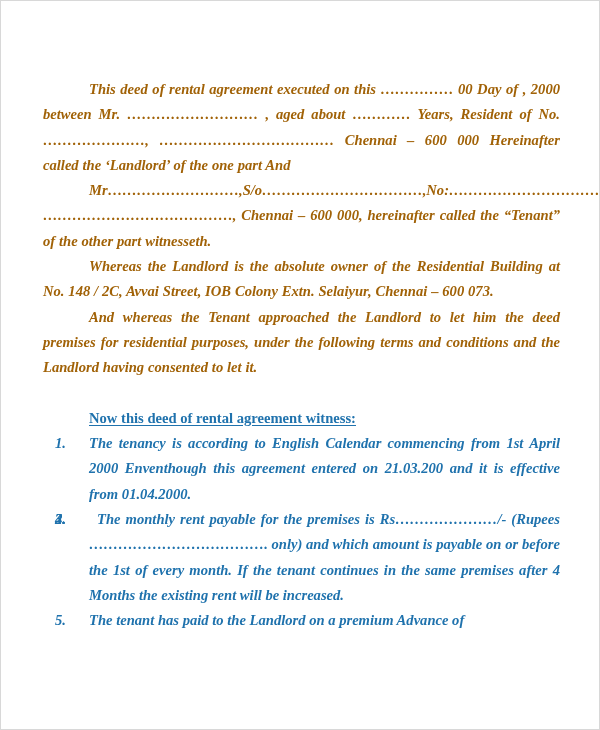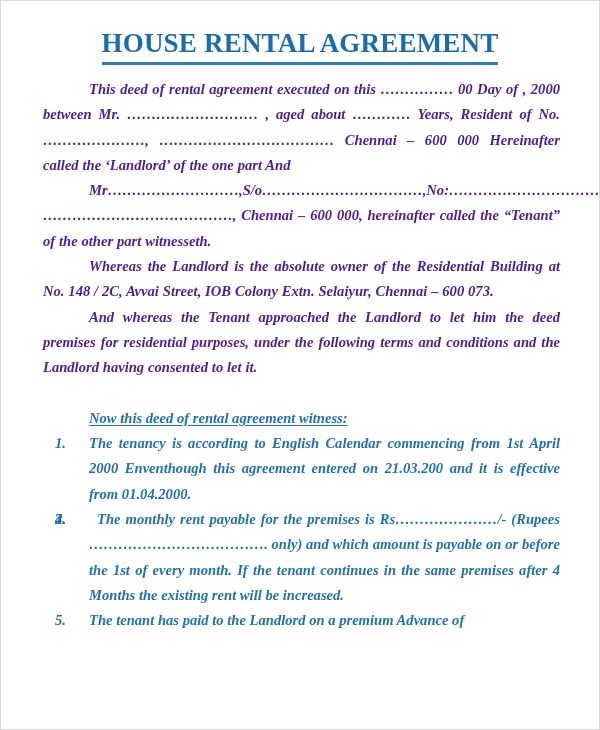--- a/index.html
+++ b/index.html
@@ -44,38 +44,37 @@
     left: 42px;
     top: 76px;
     width: 517px;
   }
   p.para {
     margin: 0;
     font-family: "Liberation Serif", "DejaVu Serif", serif;
     font-size: 14.6px;
     font-weight: bold;
     font-style: italic;
-    color: #4c1d95;
+    color: #a16207;
     text-align: justify;
     line-height: 25.3px;
     text-indent: 46px;
     word-spacing: 0.2px;
   }
   p.spacer-line {
     margin: 0;
     height: 25.3px;
     font-size: 14.6px;
     line-height: 25.3px;
   }
   .witness-head {
     margin: 0;
     font-family: "Liberation Serif", "DejaVu Serif", serif;
     font-size: 14.6px;
     font-weight: bold;
-    font-style: italic;
     color: #1f72ad;
     line-height: 25.3px;
     padding-left: 46px;
   }
   .witness-head span.u {
     text-decoration: underline;
     text-underline-offset: 2px;
   }
   .clause {
     position: relative;
@@ -107,23 +106,20 @@
   }
   .clause .lead-sp {
     padding-left: 8px;
   }
 </style>
 </head>
 <body>
 
 <div class="page">
 
-  <h1 class="doc-title">
-    <span class="title-inner">HOUSE RENTAL AGREEMENT</span>
-  </h1>
 
   <div class="body-area">
 
     <p class="para">This deed of rental agreement executed on this …………… 00 Day of , 2000 between Mr. ……………………… , aged about ………… Years, Resident of No. …………………, ……………………………… Chennai – 600 000 Hereinafter called the ‘Landlord’ of the one part And</p>
 
     <p class="para">Mr………………………,S/o……………………………,No:………………………………………… …………………………………, Chennai – 600 000, hereinafter called the “Tenant” of the other part witnesseth.</p>
 
     <p class="para">Whereas the Landlord is the absolute owner of the Residential Building at No. 148 / 2C, Avvai Street, IOB Colony Extn. Selaiyur, Chennai – 600 073.</p>
 
     <p class="para">And whereas the Tenant approached the Landlord to let him the deed premises for residential purposes, under the following terms and conditions and the Landlord having consented to let it.</p>

